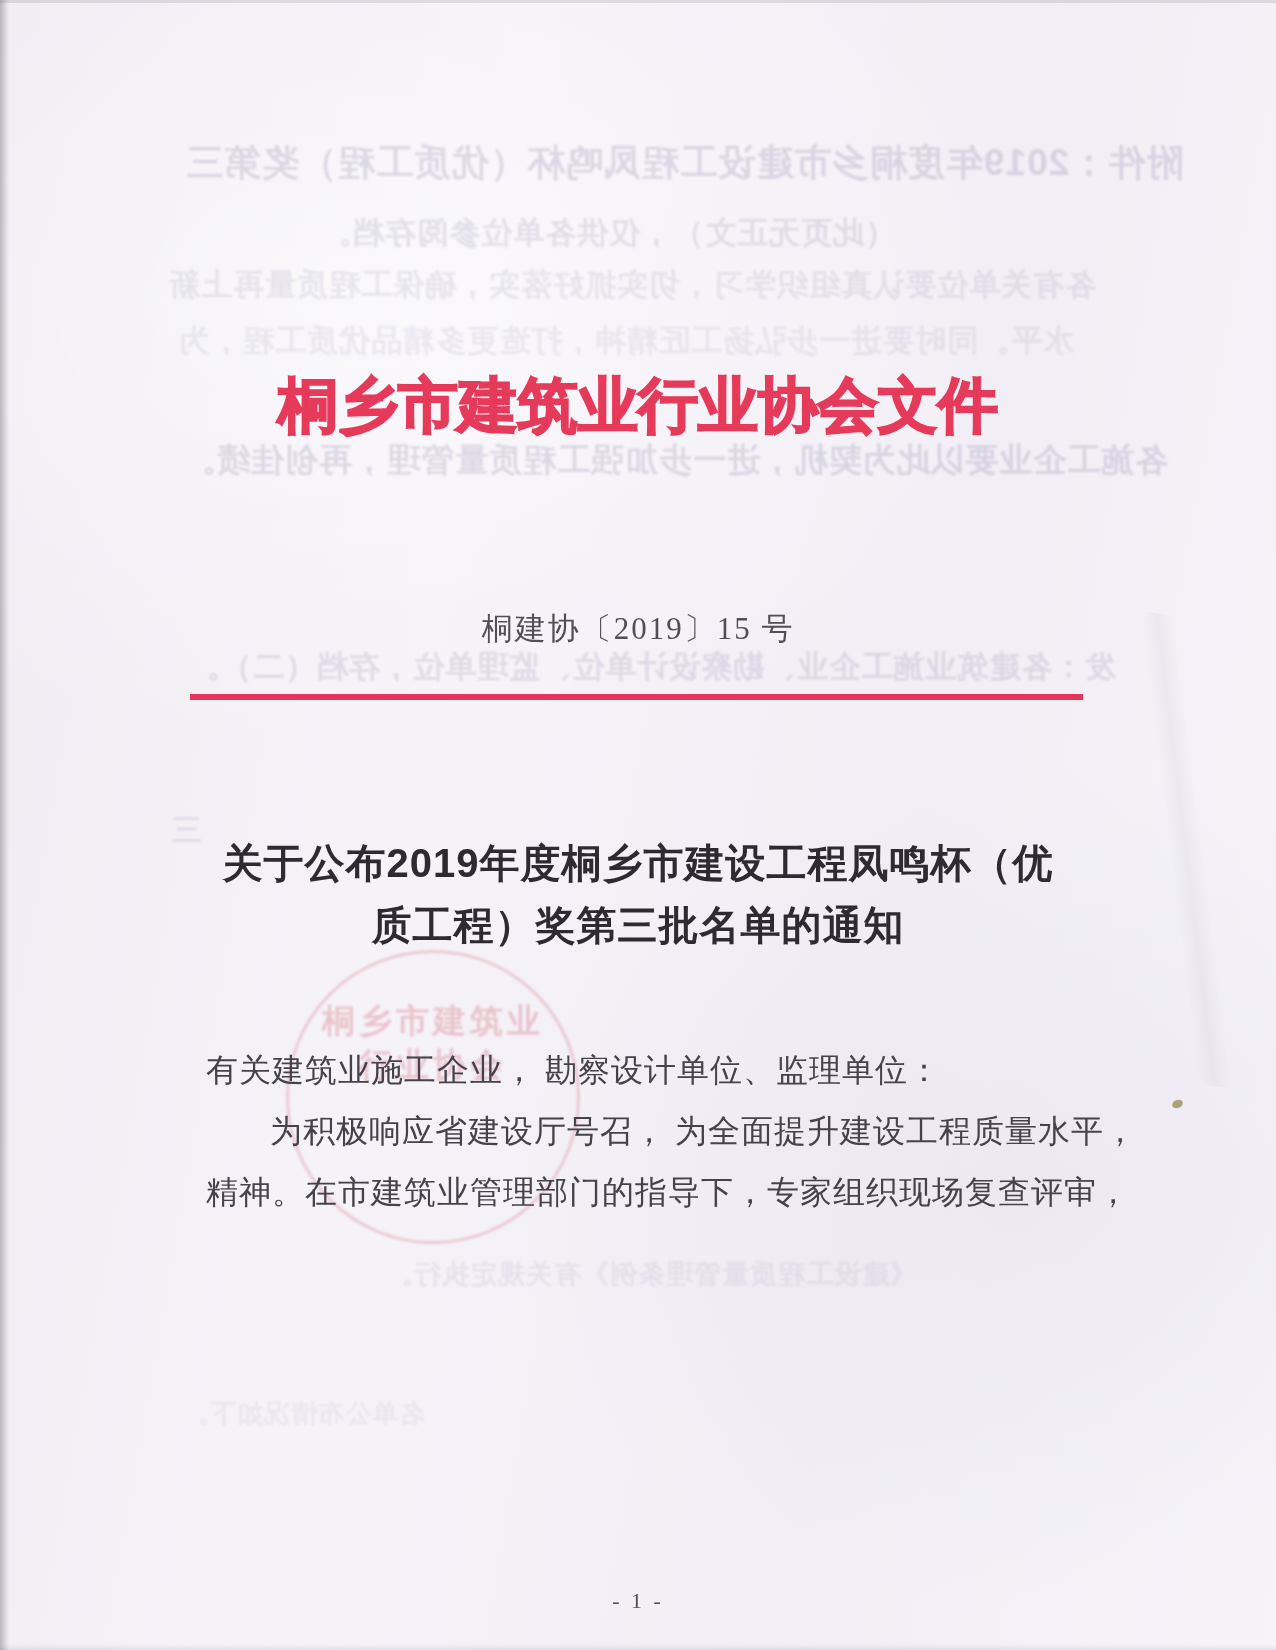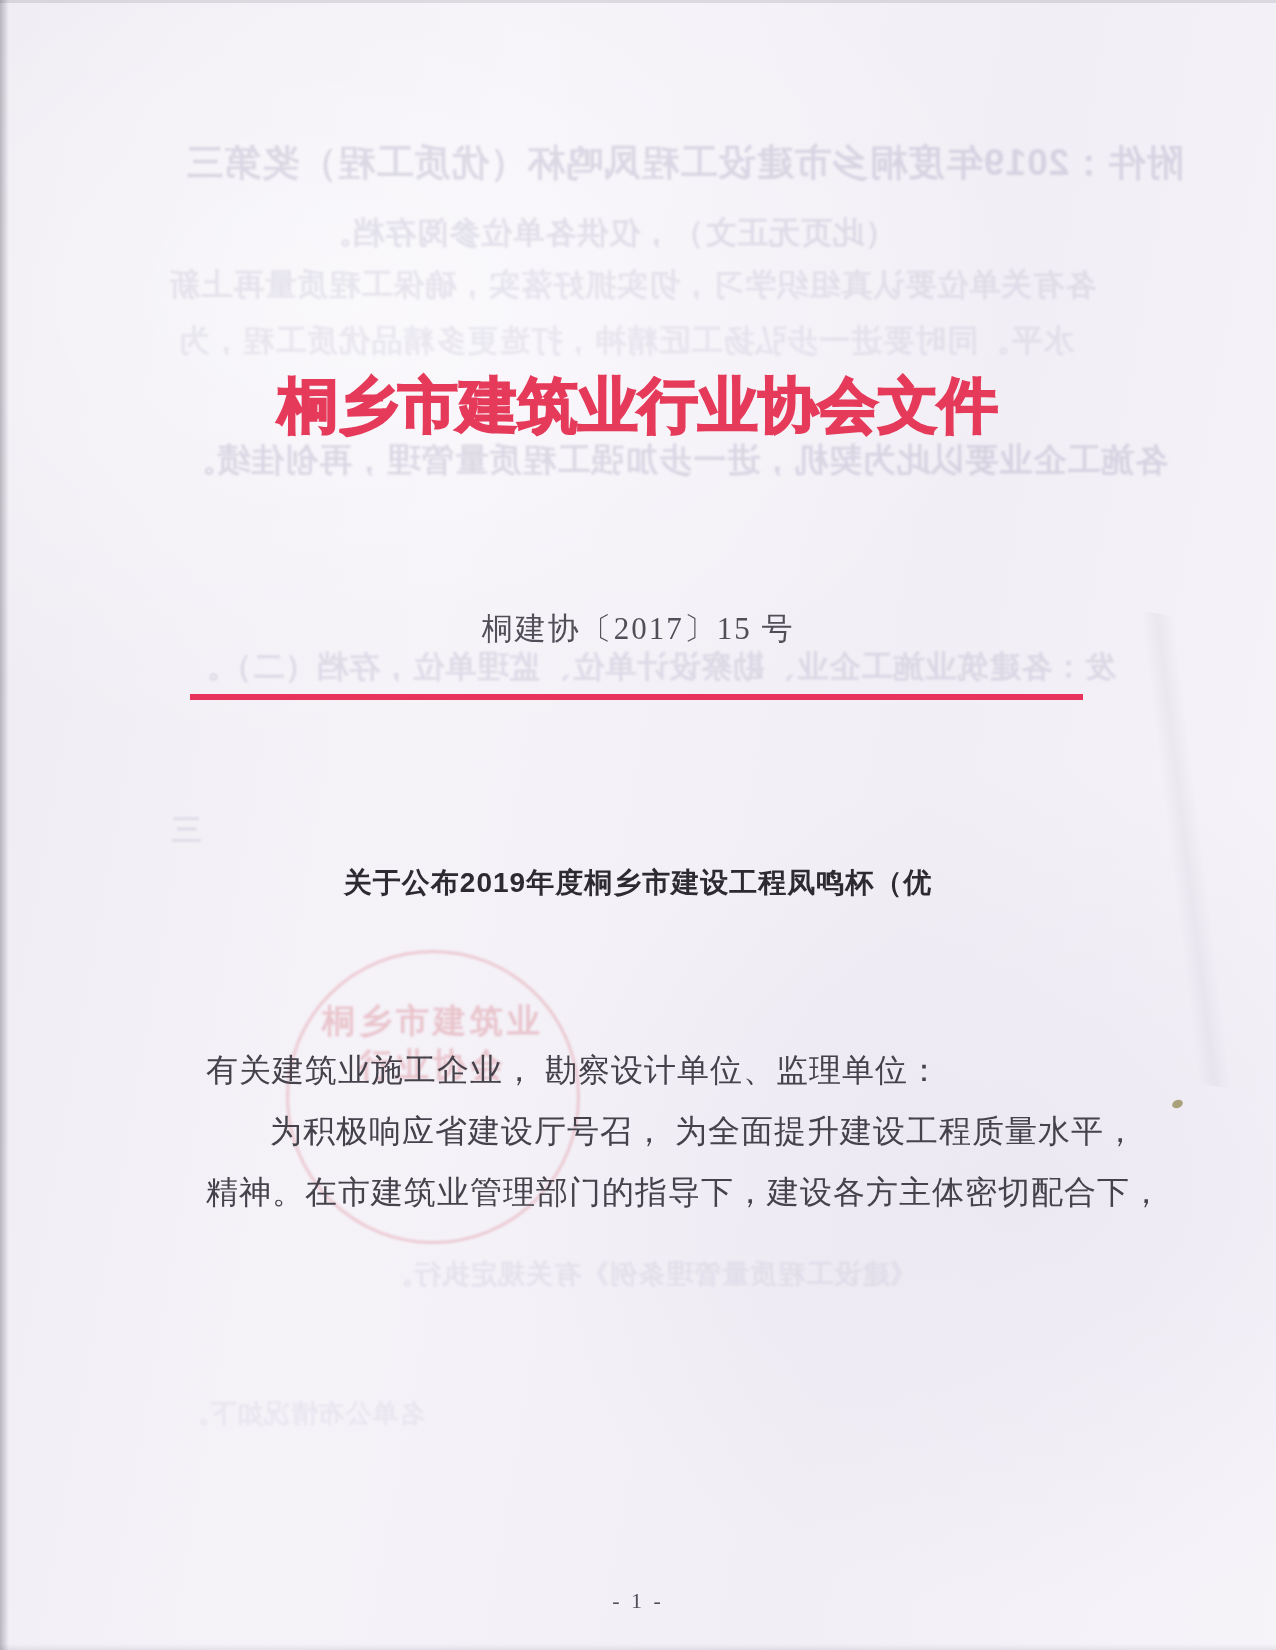--- a/index.html
+++ b/index.html
@@ -22,22 +22,22 @@
   .bleed-layer{position:absolute;inset:0;}
   .bleed-line{position:absolute;transform:scaleX(-1);color:#6e6594;filter:blur(0.8px);
     font-family:"Liberation Sans",sans-serif;font-weight:600;white-space:nowrap;letter-spacing:1px;}
   .org-title{position:absolute;top:356px;left:0;width:100%;text-align:center;
     font-family:"Liberation Sans",sans-serif;font-weight:900;font-size:60px;line-height:100px;
     letter-spacing:0px;-webkit-text-stroke:2px currentColor;}
   .doc-number{position:absolute;top:608px;left:0;width:100%;text-align:center;
     font-size:31px;letter-spacing:2px;color:#514e58;}
   .red-rule{position:absolute;left:190px;top:694px;width:893px;height:6px;}
   .notice-title{position:absolute;top:832px;left:0;width:100%;text-align:center;
-    font-family:"Liberation Sans",sans-serif;font-weight:700;font-size:28px;line-height:62px;
-    letter-spacing:1px;color:#2d2a31;z-index:3;margin-top:20px;}
+    font-family:"Liberation Sans",sans-serif;font-weight:700;font-size:40px;line-height:62px;
+    letter-spacing:1px;color:#2d2a31;z-index:3;}
   .seal{position:absolute;left:286px;top:950px;width:288px;height:288px;border-radius:50%;
     border:3px solid rgba(226,142,152,0.38);filter:blur(1.2px);z-index:1;}
   .seal-inner{position:absolute;inset:0;display:flex;flex-direction:column;align-items:center;
     justify-content:flex-start;padding-top:46px;color:rgba(213,110,124,0.34);
     font-family:"Liberation Sans",sans-serif;font-weight:700;font-size:33px;line-height:44px;
     letter-spacing:4px;}
   .body-text{position:absolute;left:206px;top:1040px;width:968px;font-size:32px;line-height:61px;
     color:#45424b;letter-spacing:1px;z-index:2;}
   .body-line{white-space:nowrap;}
   .body-line.indent{text-indent:2em;}
@@ -64,39 +64,40 @@
       <div class="bleed-line" style="left: 178px; top: 320px; font-size: 31px; opacity: 0.11;">水平。同时要进一步弘扬工匠精神，打造更多精品优质工程，为</div>
       <div class="bleed-line" style="left: 182px; top: 438px; font-size: 33px; opacity: 0.2;">各施工企业要以此为契机，进一步加强工程质量管理，再创佳绩。</div>
       <div class="bleed-line" style="left: 188px; top: 646px; font-size: 31px; opacity: 0.17;">发：各建筑业施工企业、勘察设计单位、监理单位，存档（二）。</div>
       <div class="bleed-line" style="left: 170px; top: 810px; font-size: 30px; opacity: 0.14;">三</div>
       <div class="bleed-line" style="left: 385px; top: 1256px; font-size: 27px; opacity: 0.1;">《建设工程质量管理条例》有关规定执行。</div>
       <div class="bleed-line" style="left: 182px; top: 1396px; font-size: 26px; opacity: 0.08;">名单公布情况如下。</div>
     </div>
 
   <div class="org-title" style="color: rgb(230, 58, 90);">桐乡市建筑业行业协会文件</div>
 
-  <div class="doc-number">桐建协〔2017〕15 号</div>
+  <div class="doc-number">桐建协〔2019〕15 号</div>
 
   <div class="red-rule" style="background: rgb(232, 52, 92);"></div>
 
   <div class="notice-title">
     <div>关于公布2019年度桐乡市建设工程凤鸣杯（优</div>
+    <div>质工程）奖第三批名单的通知</div>
   </div>
 
   <div class="seal">
     <div class="seal-inner">
       <div>桐乡市建筑业</div>
       <div>行业协会</div>
     </div>
   </div>
 
   <div class="body-text" style="color: rgb(69, 66, 75);">
 
   <div class="body-line">有关建筑业施工企业， 勘察设计单位、监理单位：</div>
       <div class="body-line indent">为积极响应省建设厅号召， 为全面提升建设工程质量水平，</div>
-      <div class="body-line">精神。在市建筑业管理部门的指导下，建设各方主体密切配合下，</div>
+      <div class="body-line">精神。在市建筑业管理部门的指导下，专家组织现场复查评审，</div>
     </div>
 
   <div class="speck"></div>
 
   <div class="page-number">- 1 -</div>
 
 </div>
 
 </body></html>

